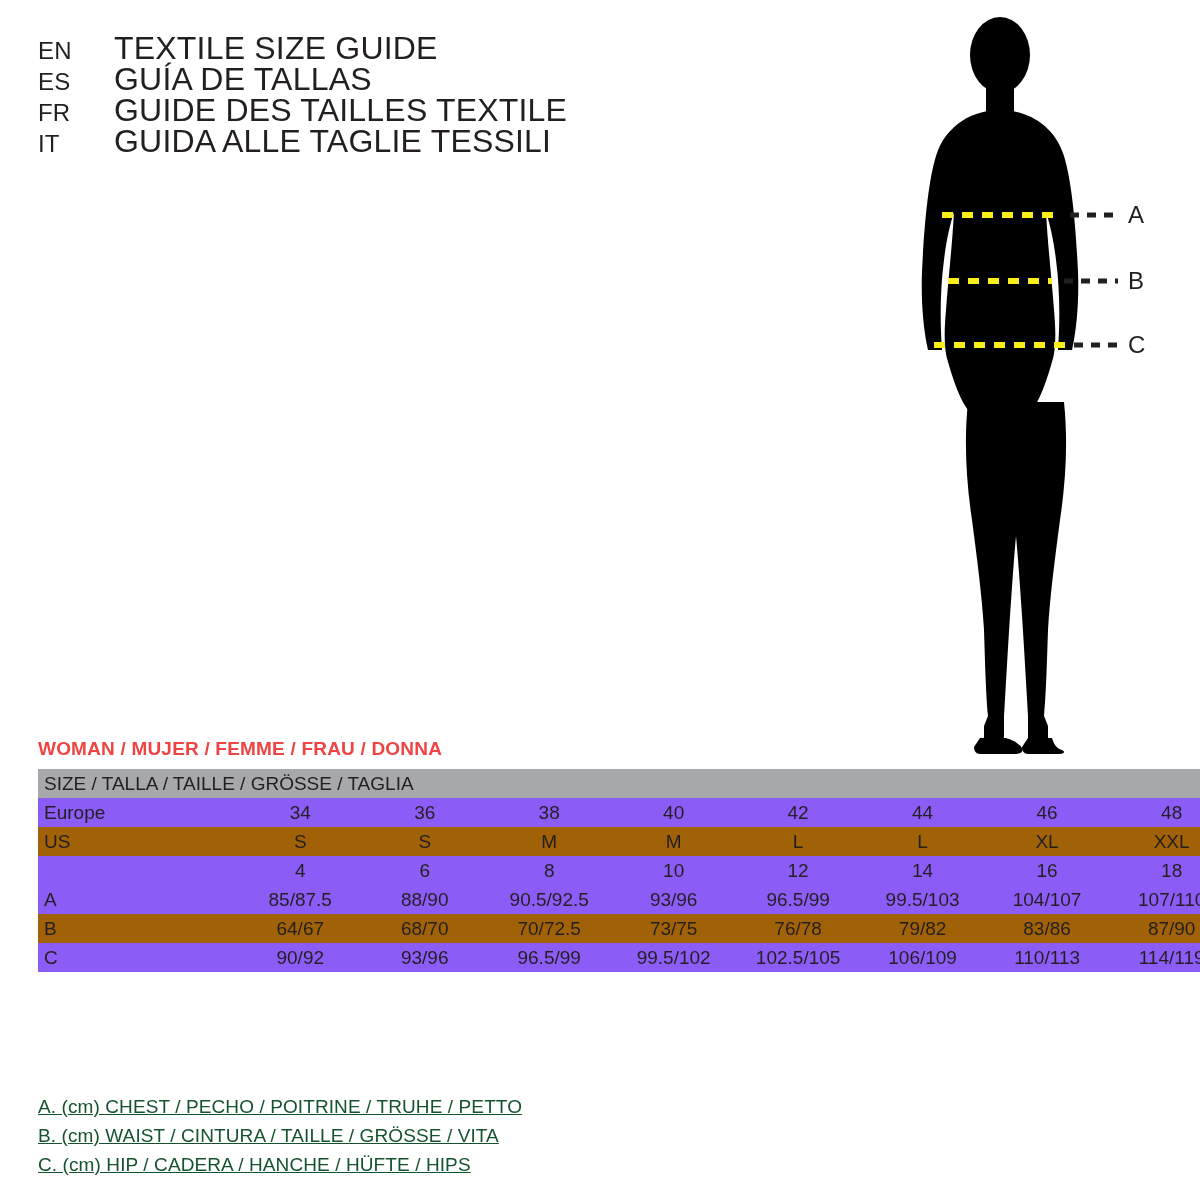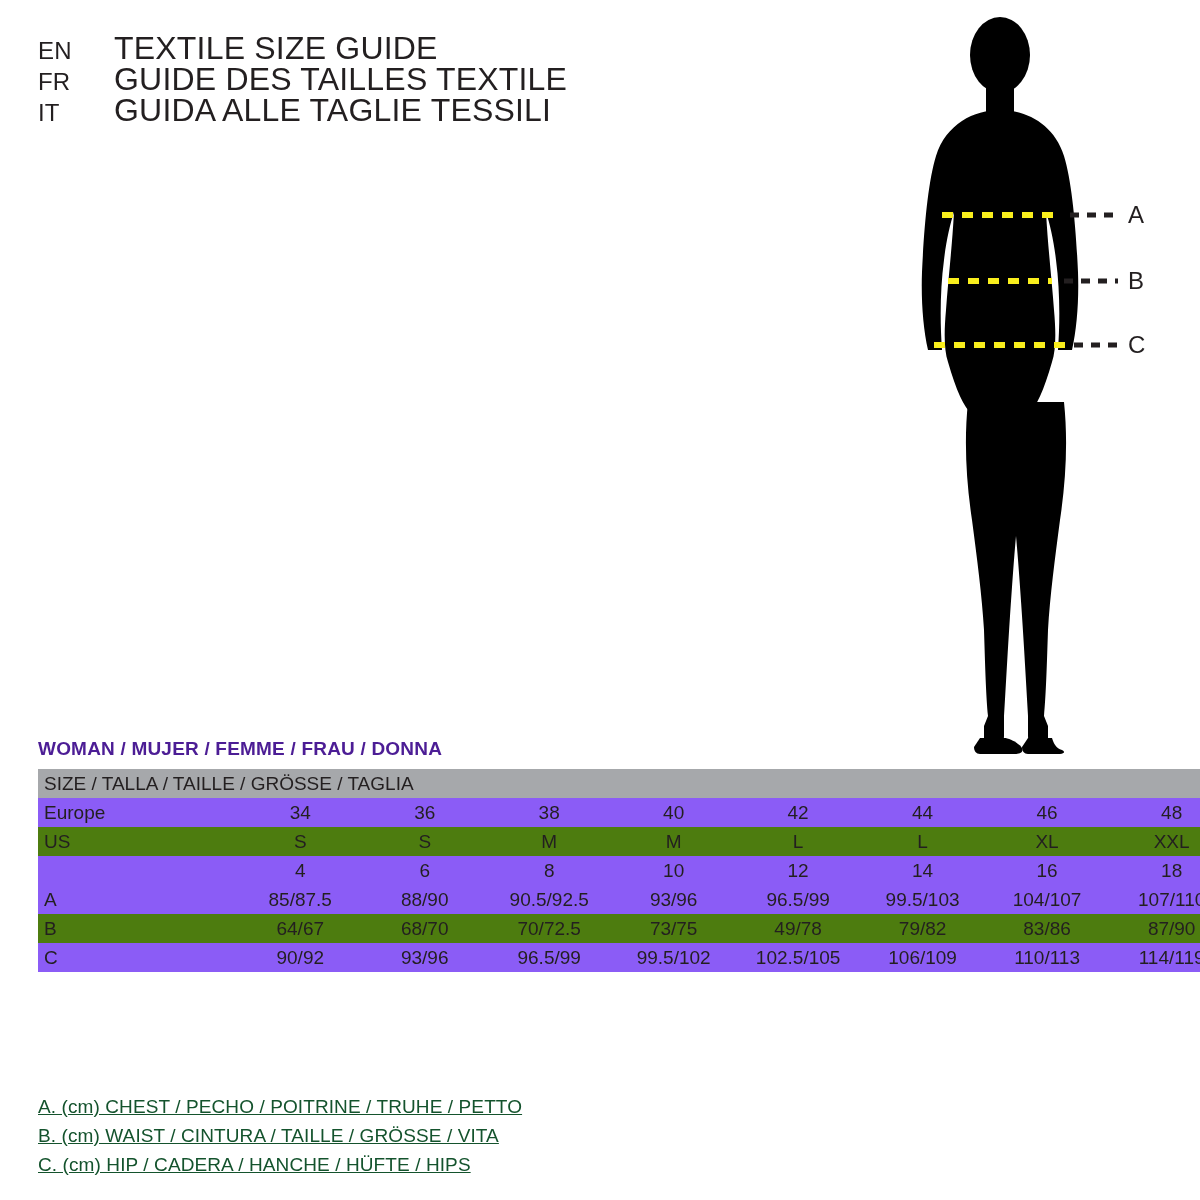--- a/index.html
+++ b/index.html
@@ -57,21 +57,21 @@
   .table-section {
     position:absolute;
     left:38px; top:738px;
     width:1128px;
   }
   .woman-head {
     font-size:19px;
     font-weight:bold;
     letter-spacing:0.2px;
     margin-bottom:9px;
-    color:#4c1d95;
+    color:#ef4444;
   }
   table.size-table {
     border-collapse:collapse;
     width:1196px;
     table-layout:fixed;
     border-radius:12px;
   }
   table.size-table td {
     font-size:19px;
     height:29px;
@@ -84,21 +84,21 @@
     padding:0;
   }
   col.c-label { width:188px; }
   col.c-val   { width:117px; }
 
   tr.head-row td {
     background:#a6a8ab;
     font-size:19px;
   }
   tr.r-light td { background:#8b5cf6; }
-  tr.r-dark  td { background:#4d7c0f; }
+  tr.r-dark  td { background:#a16207; }
 
   
   .notes {
     position:absolute;
     left:38px; top:1092px;
     width:900px;
   }
   .note {
     font-size:19px;
     line-height:29px;
@@ -107,20 +107,24 @@
     text-decoration:underline;
   }
 </style>
 </head>
 <body>
 
 <div class="titles">
   <div class="title-row">
     <div class="title-lang">EN</div>
     <div class="title-text">TEXTILE SIZE GUIDE</div>
+  </div>
+  <div class="title-row">
+    <div class="title-lang">ES</div>
+    <div class="title-text">GUÍA DE TALLAS</div>
   </div>
   <div class="title-row">
     <div class="title-lang">FR</div>
     <div class="title-text">GUIDE DES TAILLES TEXTILE</div>
   </div>
   <div class="title-row">
     <div class="title-lang">IT</div>
     <div class="title-text">GUIDA ALLE TAGLIE TESSILI</div>
   </div>
 </div>
@@ -264,21 +268,21 @@
         <td class="val">104/107</td>
         <td class="val">107/110</td>
       </tr>
 
       <tr class="r-dark">
         <td>B</td>
         <td class="val">64/67</td>
         <td class="val">68/70</td>
         <td class="val">70/72.5</td>
         <td class="val">73/75</td>
-        <td class="val">49/78</td>
+        <td class="val">76/78</td>
         <td class="val">79/82</td>
         <td class="val">83/86</td>
         <td class="val">87/90</td>
       </tr>
 
       <tr class="r-light">
         <td>C</td>
         <td class="val">90/92</td>
         <td class="val">93/96</td>
         <td class="val">96.5/99</td>

